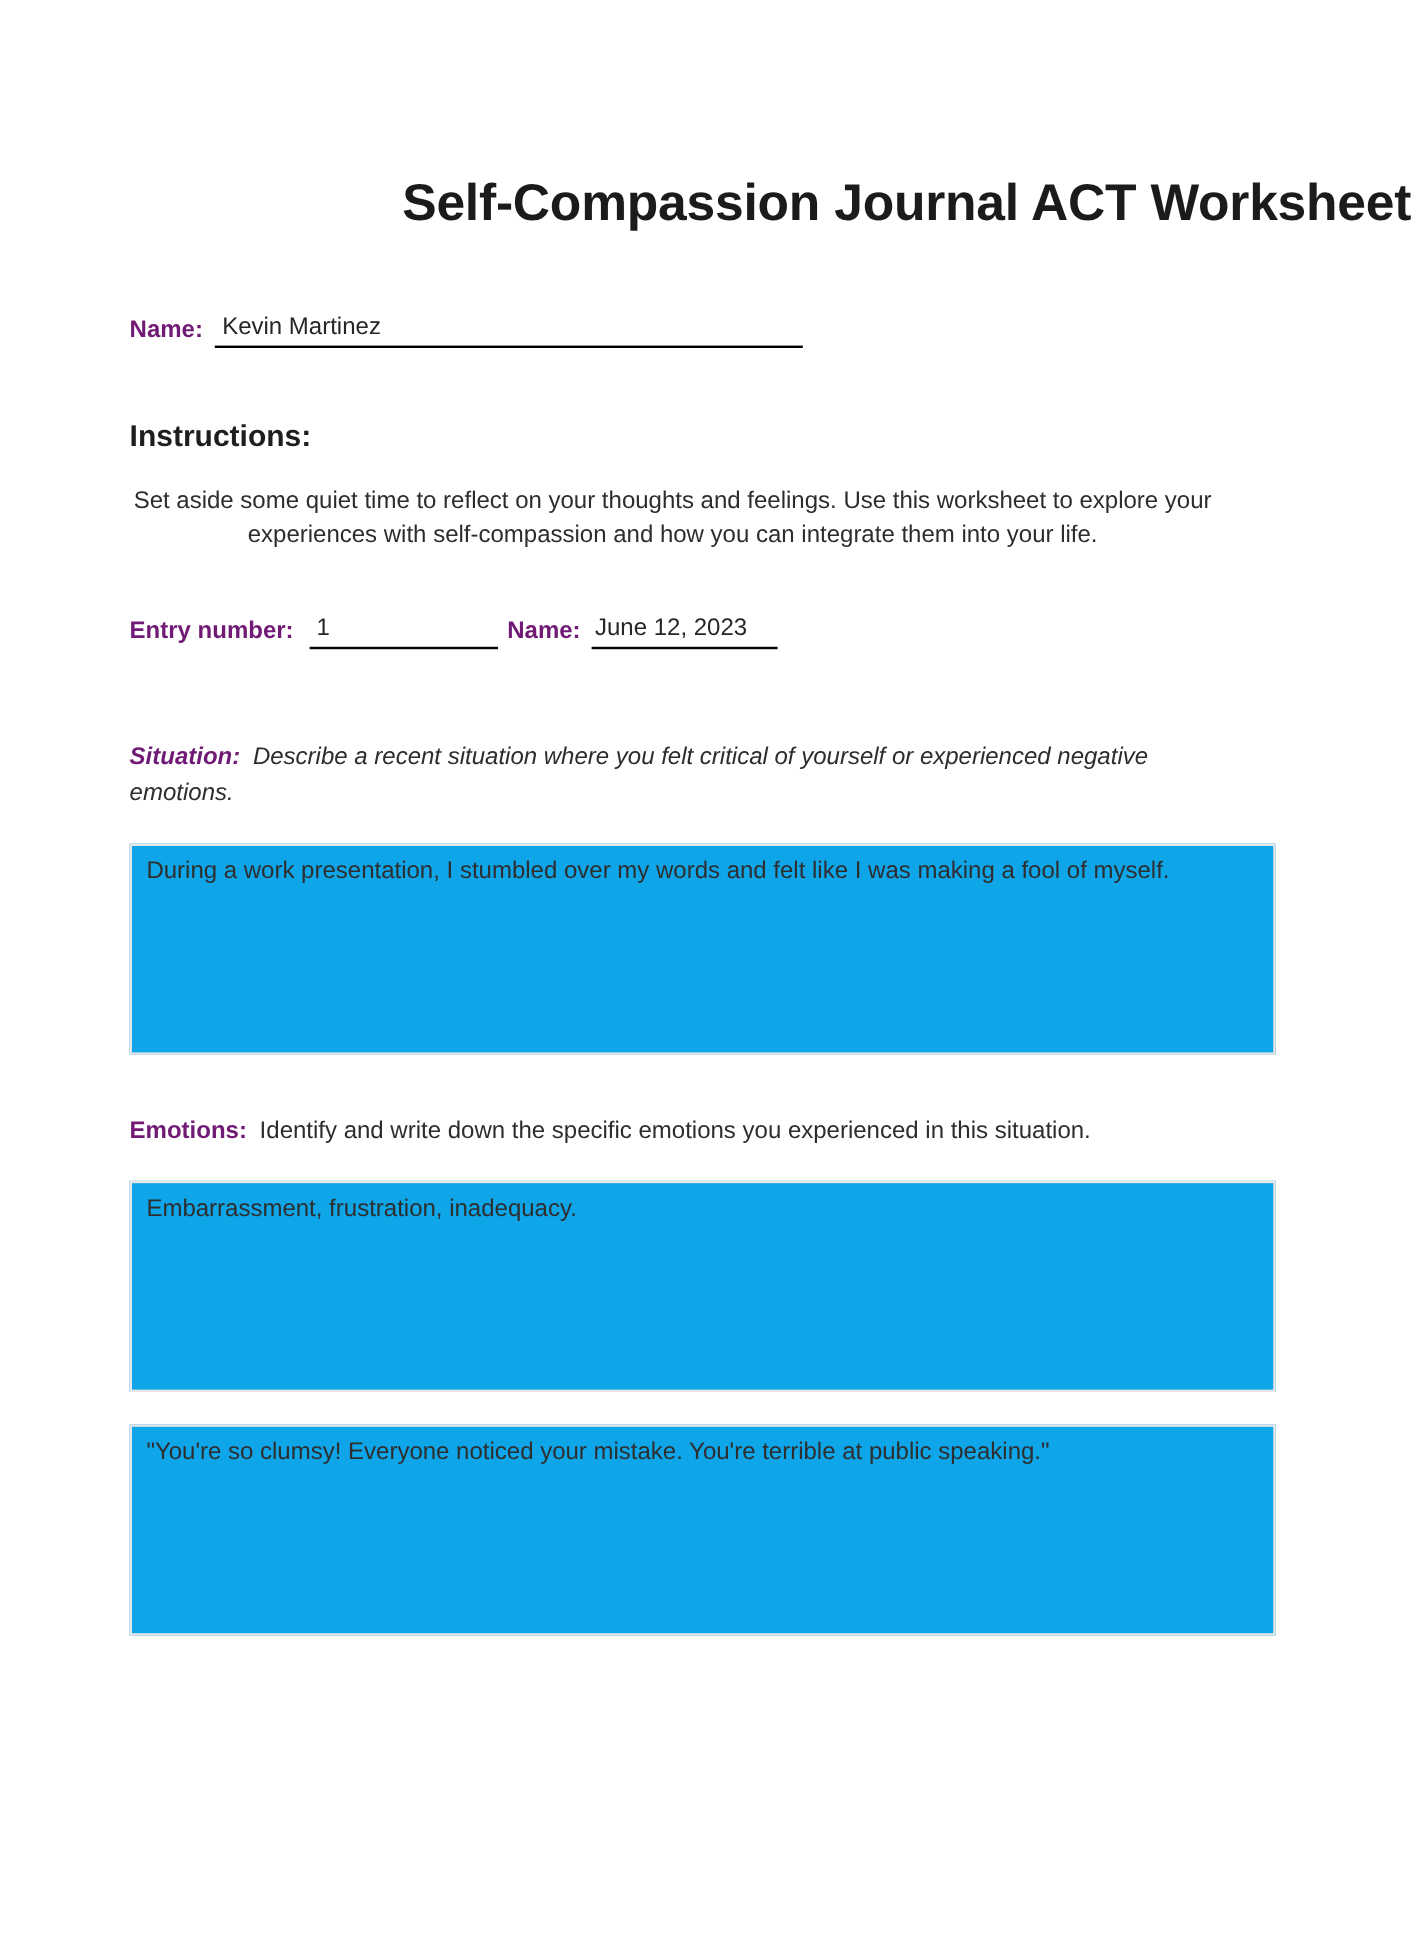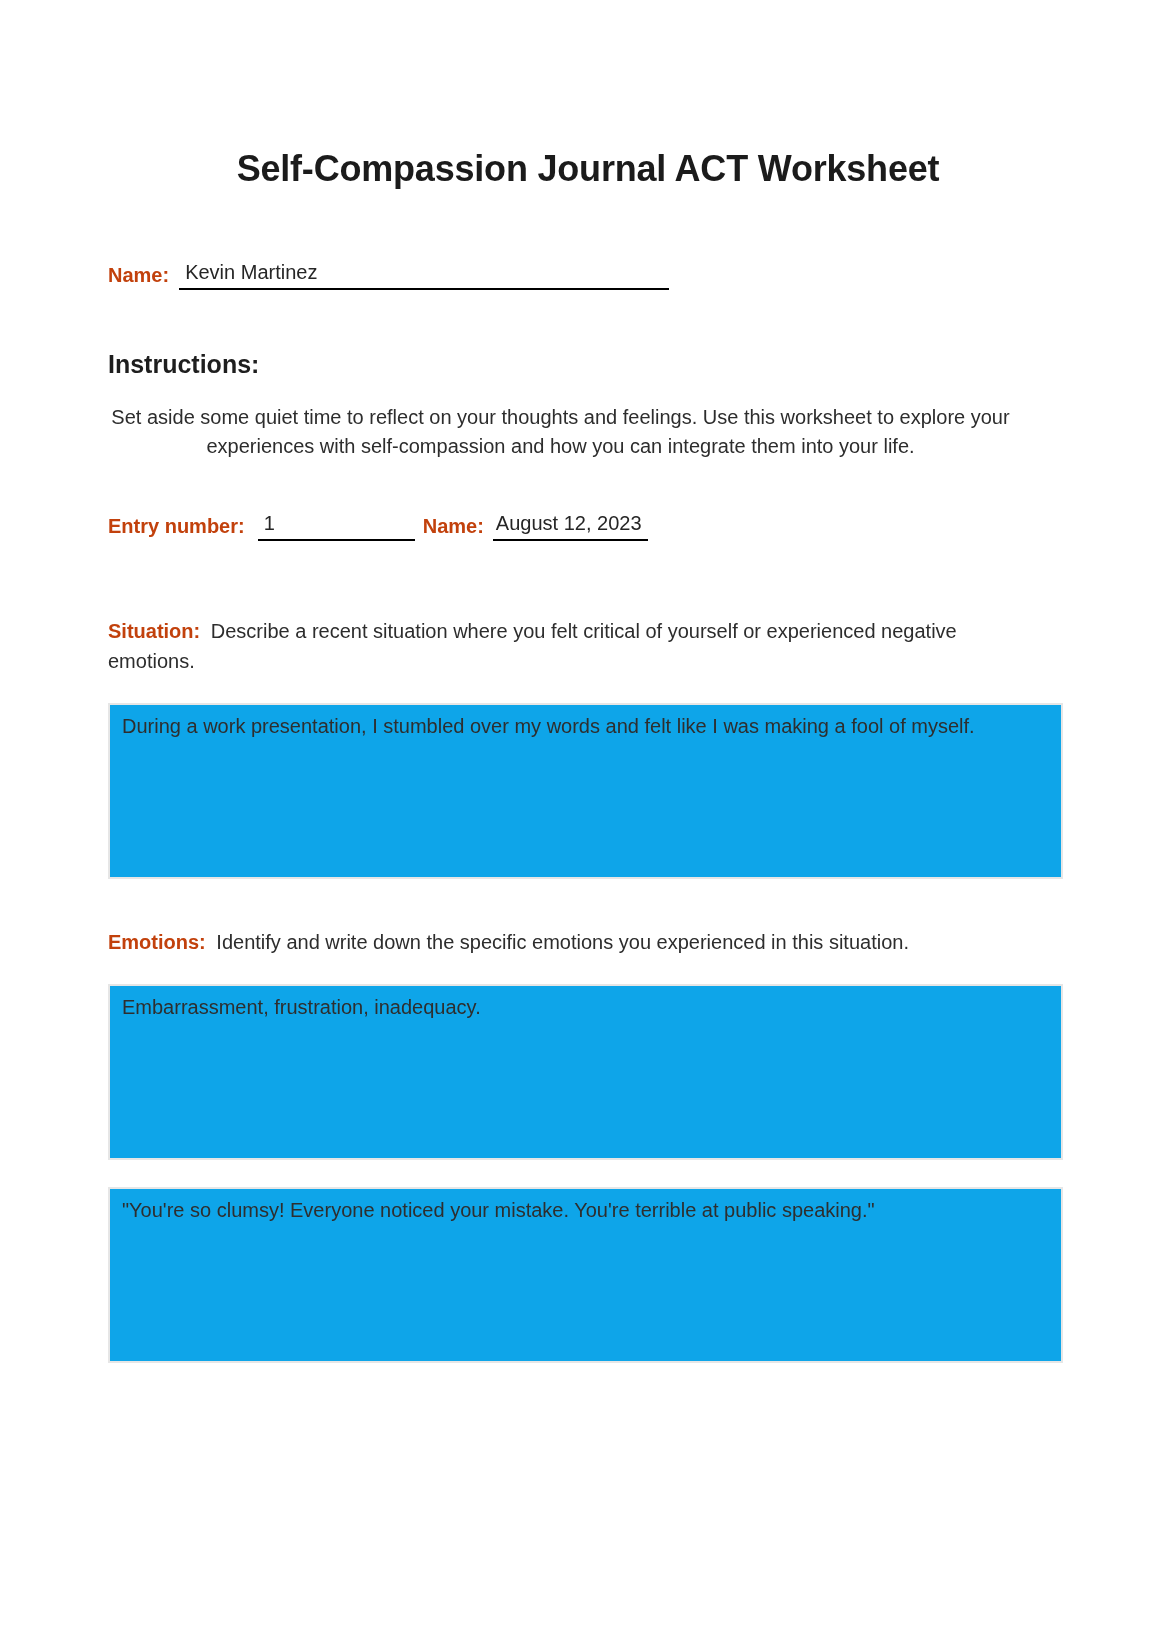--- a/index.html
+++ b/index.html
@@ -17,36 +17,36 @@
     color: #2a2a2a;
     overflow: hidden;
   }
   .content {
     padding-left: 108px;
     padding-right: 110px;
   }
   .title {
     margin: 0;
     padding-top: 140px;
-    font-size: 36px;
+    font-size: 43px;
     line-height: 58px;
     font-weight: 700;
     color: #1b1b1b;
-    text-align: center;
+    text-align: right;
     letter-spacing: -0.2px;
   }
   .name-row {
     margin-top: 64px;
     line-height: 26px;
     font-size: 20px;
     white-space: nowrap;
   }
   .b-label {
     font-weight: 700;
-    color: #c2410c;
+    color: #701a75;
   }
   .fill {
     display: inline-block;
     vertical-align: baseline;
     line-height: 26px;
     border-bottom: 2px solid #000000;
     white-space: nowrap;
   }
   .fill-text {
     position: relative;
@@ -99,20 +99,21 @@
     font-size: 20px;
     line-height: 30px;
     color: #2d2d2d;
   }
   .q-label .b-label {
     margin-right: 5px;
   }
   .q-label-situation {
     margin-top: 75px;
     max-width: 920px;
+    font-style: italic;
   }
   .q-label-emotions {
     max-width: 930px;
   }
   .q-label-selftalk {
     max-width: 952px;
   }
   .box {
     box-sizing: border-box;
     margin-top: 27px;
@@ -139,21 +140,21 @@
 
     <div class="name-row">
       <span class="b-label">Name:</span><span class="fill name-fill"><span class="fill-text">Kevin Martinez</span></span>
     </div>
 
     <h2 class="instructions-h">Instructions:</h2>
 
     <p class="para">Set aside some quiet time to reflect on your thoughts and feelings. Use this worksheet to explore your experiences with self-compassion and how you can integrate them into your life.</p>
 
     <div class="entry-row">
-      <span class="b-label">Entry number:</span><span class="fill entry-fill"><span class="fill-text">1</span></span><span class="b-label date-label">Name:</span><span class="fill date-fill"><span class="fill-text">August 12, 2023</span></span>
+      <span class="b-label">Entry number:</span><span class="fill entry-fill"><span class="fill-text">1</span></span><span class="b-label date-label">Name:</span><span class="fill date-fill"><span class="fill-text">June 12, 2023</span></span>
     </div>
 
     <div class="q-label q-label-situation">
       <span class="b-label">Situation:</span> <span>Describe a recent situation where you felt critical of yourself or experienced negative emotions.</span>
     </div>
     <div class="box">
       <div class="box-text">During a work presentation, I stumbled over my words and felt like I was making a fool of myself.</div>
     </div>
 
     <div class="q-label q-label-emotions">

